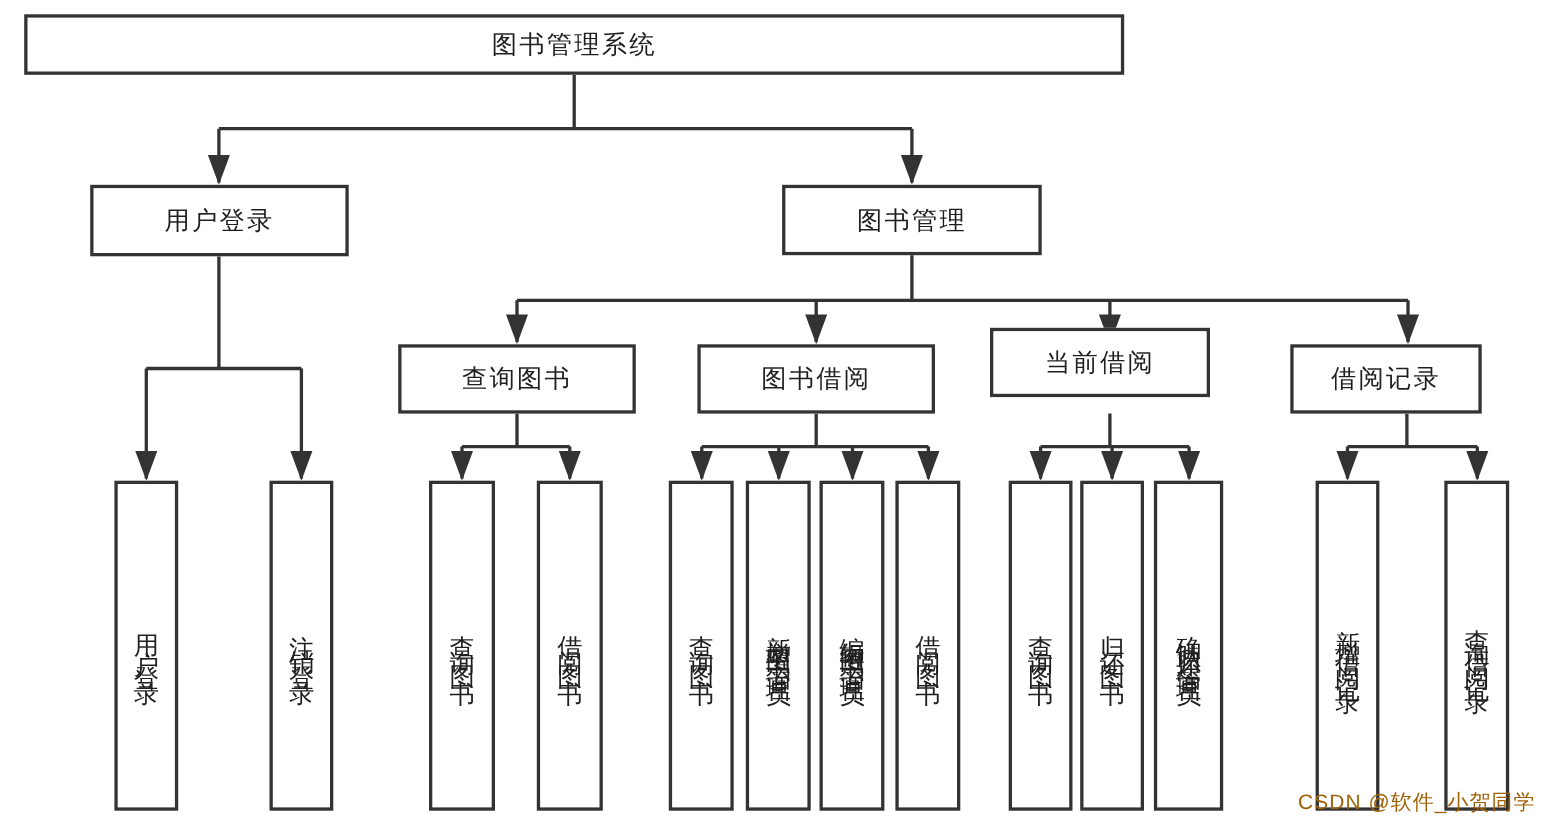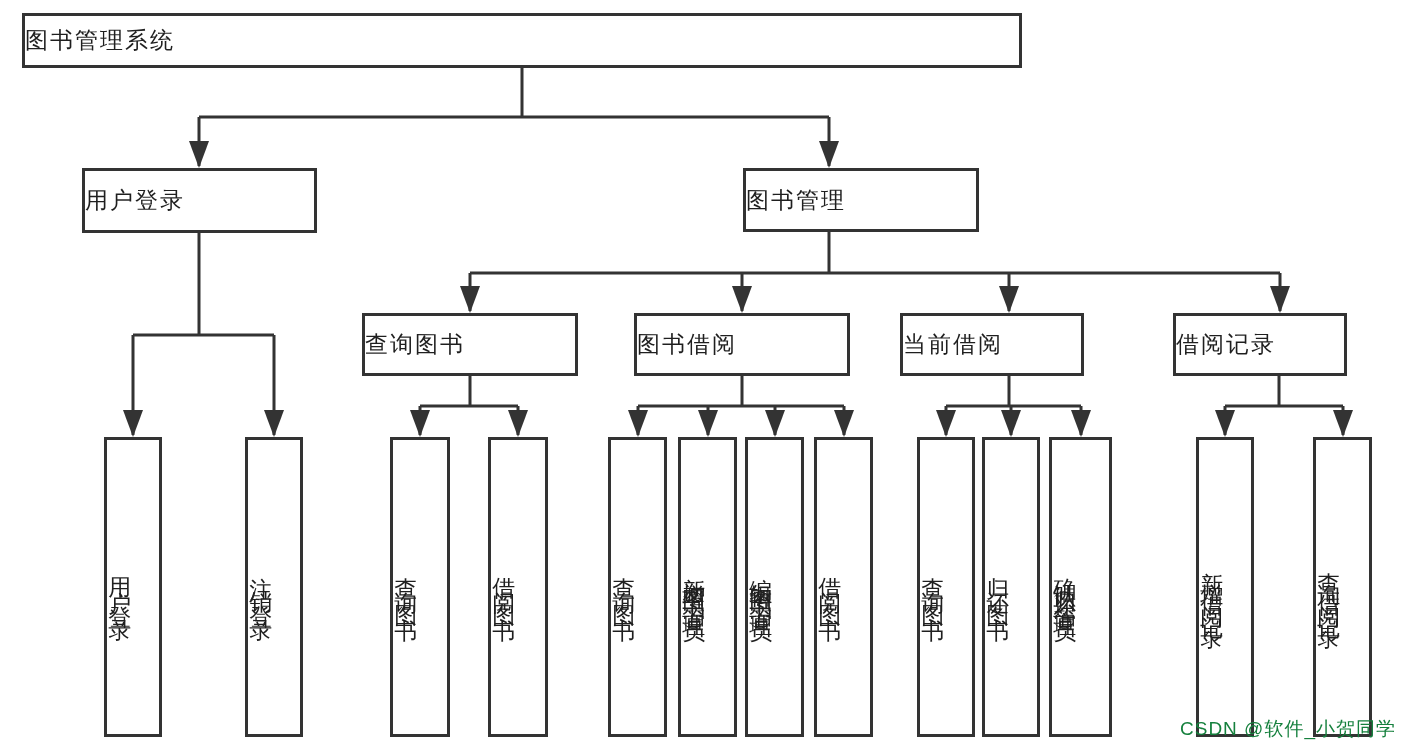--- a/index.html
+++ b/index.html
@@ -3,32 +3,32 @@
 <meta charset="utf-8">
 <style>
   html,body{margin:0;padding:0;background:#ffffff;}
   .stage{
     position:relative;width:1405px;height:747px;background:#ffffff;
     font-family:"Liberation Sans","DejaVu Sans",sans-serif;color:#1f1f1f;overflow:hidden;
   }
   .wires{position:absolute;left:0;top:0;}
   .node{
     position:absolute;background:#ffffff;border:3px solid #333333;
-    display:flex;align-items:center;box-sizing:border-box;
+    display:flex;align-items:center;justify-content:center;box-sizing:border-box;
   }
   .hlabel{font-size:23px;letter-spacing:2px;white-space:nowrap;}
   .vtext{
     writing-mode:vertical-rl;text-orientation:mixed;
     font-size:23px;line-height:1.1;white-space:nowrap;
   }
   .sp-short{letter-spacing:14px;}
   .sp-mid{letter-spacing:11px;}
   .sp-long{letter-spacing:6px;}
   .watermark{
-    position:absolute;left:1180px;top:716px;font-size:19px;color:#15803d;
+    position:absolute;left:1180px;top:716px;font-size:19px;color:#a16207;
     letter-spacing:1px;white-space:nowrap;
   }
 </style>
 </head>
 <body>
 
 <div class="stage">
 
   <svg class="wires" width="1405" height="747" viewBox="0 0 1405 747">
     <g stroke="#333333" stroke-width="3" fill="none">
@@ -70,31 +70,31 @@
     </g>
   </svg>
 
   <div class="node" style="left:22px;top:13px;width:1000px;height:55px;">
     <span class="hlabel">图书管理系统</span>
   </div>
 
   <div class="node" style="left:82px;top:168px;width:235px;height:65px;">
     <span class="hlabel">用户登录</span>
   </div>
-  <div class="node" style="left:711px;top:168px;width:236px;height:64px;margin-left:32px;">
+  <div class="node" style="left:711px;top:168px;width:236px;height:64px;">
     <span class="hlabel">图书管理</span>
   </div>
 
   <div class="node" style="left:362px;top:313px;width:216px;height:63px;">
     <span class="hlabel">查询图书</span>
   </div>
   <div class="node" style="left:634px;top:313px;width:216px;height:63px;">
     <span class="hlabel">图书借阅</span>
   </div>
-  <div class="node" style="left:900px;top:313px;width:184px;height:63px;">
+  <div class="node" style="left:900px;top:298px;width:200px;height:63px;">
     <span class="hlabel">当前借阅</span>
   </div>
   <div class="node" style="left:1173px;top:313px;width:174px;height:63px;">
     <span class="hlabel">借阅记录</span>
   </div>
 
   <div class="node" style="left:104px;top:437px;width:58px;height:300px;">
     <span class="vtext sp-short">用户登录</span>
   </div>
   <div class="node" style="left:245px;top:437px;width:58px;height:300px;">

